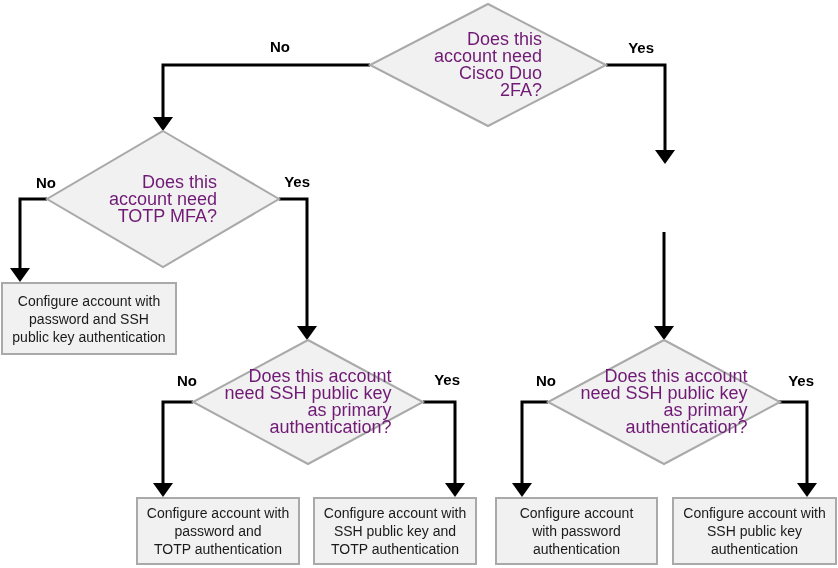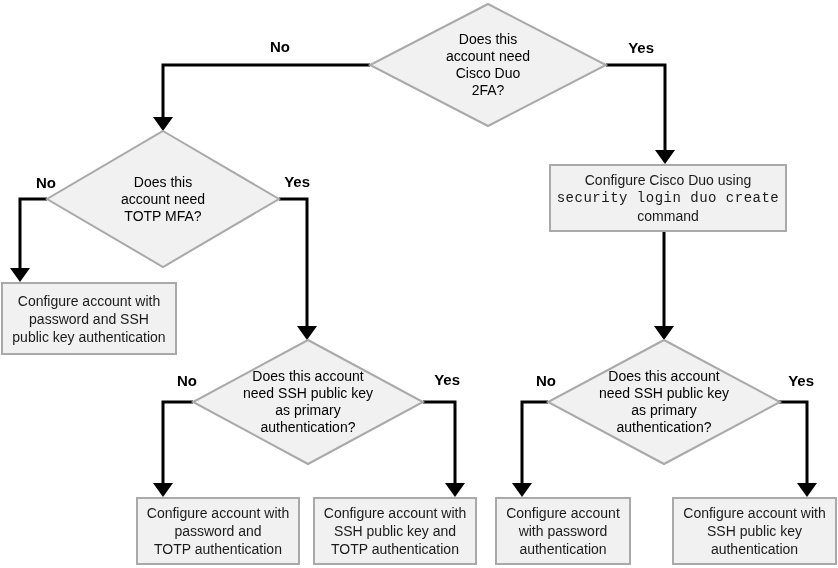--- a/index.html
+++ b/index.html
@@ -34,24 +34,24 @@
   }
   .flow-svg .arrowhead {
     fill: #000000;
     stroke: none;
   }
   .node-text {
     position: absolute;
     display: flex;
     align-items: center;
     justify-content: center;
-    text-align: center;
+    text-align: right;
     white-space: pre-line;
-    color: #000000;
-    font-size: 14px;
+    color: #701a75;
+    font-size: 18px;
     line-height: 17px;
   }
   .process-box {
     position: absolute;
     box-sizing: border-box;
     background: #f1f1f1;
     border: 2px solid #a9a9a9;
     display: flex;
     flex-direction: column;
     align-items: center;
@@ -141,39 +141,34 @@
 
   <div class="branch-label" style="left:12px; top:174px;">No</div>
   <div class="branch-label" style="left:266px; top:173px;">Yes</div>
 
   <div class="branch-label" style="left:153px; top:372px;">No</div>
   <div class="branch-label" style="left:416px; top:371px;">Yes</div>
 
   <div class="branch-label" style="left:512px; top:372px;">No</div>
   <div class="branch-label" style="left:770px; top:372px;">Yes</div>
 
-  <div class="process-box" style="left:549px; top:164px; width:238px; height:68px;">
-    <span>Configure Cisco Duo using</span>
-    <span class="mono">security login duo create</span>
-    <span>command</span>
-  </div>
 
   <div class="process-box" style="left:1px; top:282px; width:176px; height:73px;">Configure account with
 password and SSH
 public key authentication</div>
 
   <div class="process-box" style="left:136px; top:497px; width:164px; height:68px;">Configure account with
 password and
 TOTP authentication</div>
 
   <div class="process-box" style="left:313px; top:497px; width:164px; height:68px;">Configure account with
 SSH public key and
 TOTP authentication</div>
 
-  <div class="process-box" style="left:495px; top:497px; width:136px; height:68px;">Configure account
+  <div class="process-box" style="left:495px; top:497px; width:163px; height:68px;">Configure account
 with password
 authentication</div>
 
   <div class="process-box" style="left:672px; top:497px; width:165px; height:68px;">Configure account with
 SSH public key
 authentication</div>
 
 </div>
 
 </body></html>

